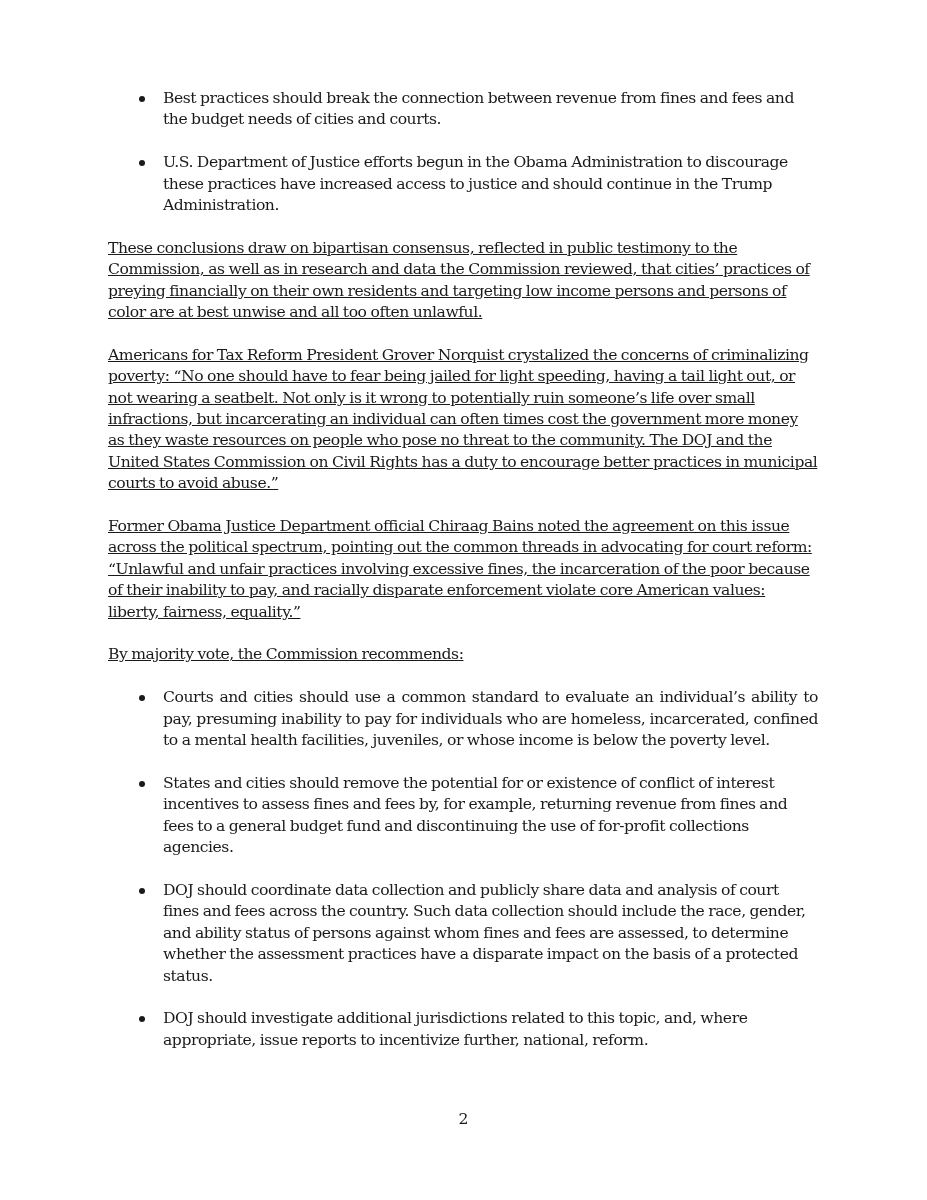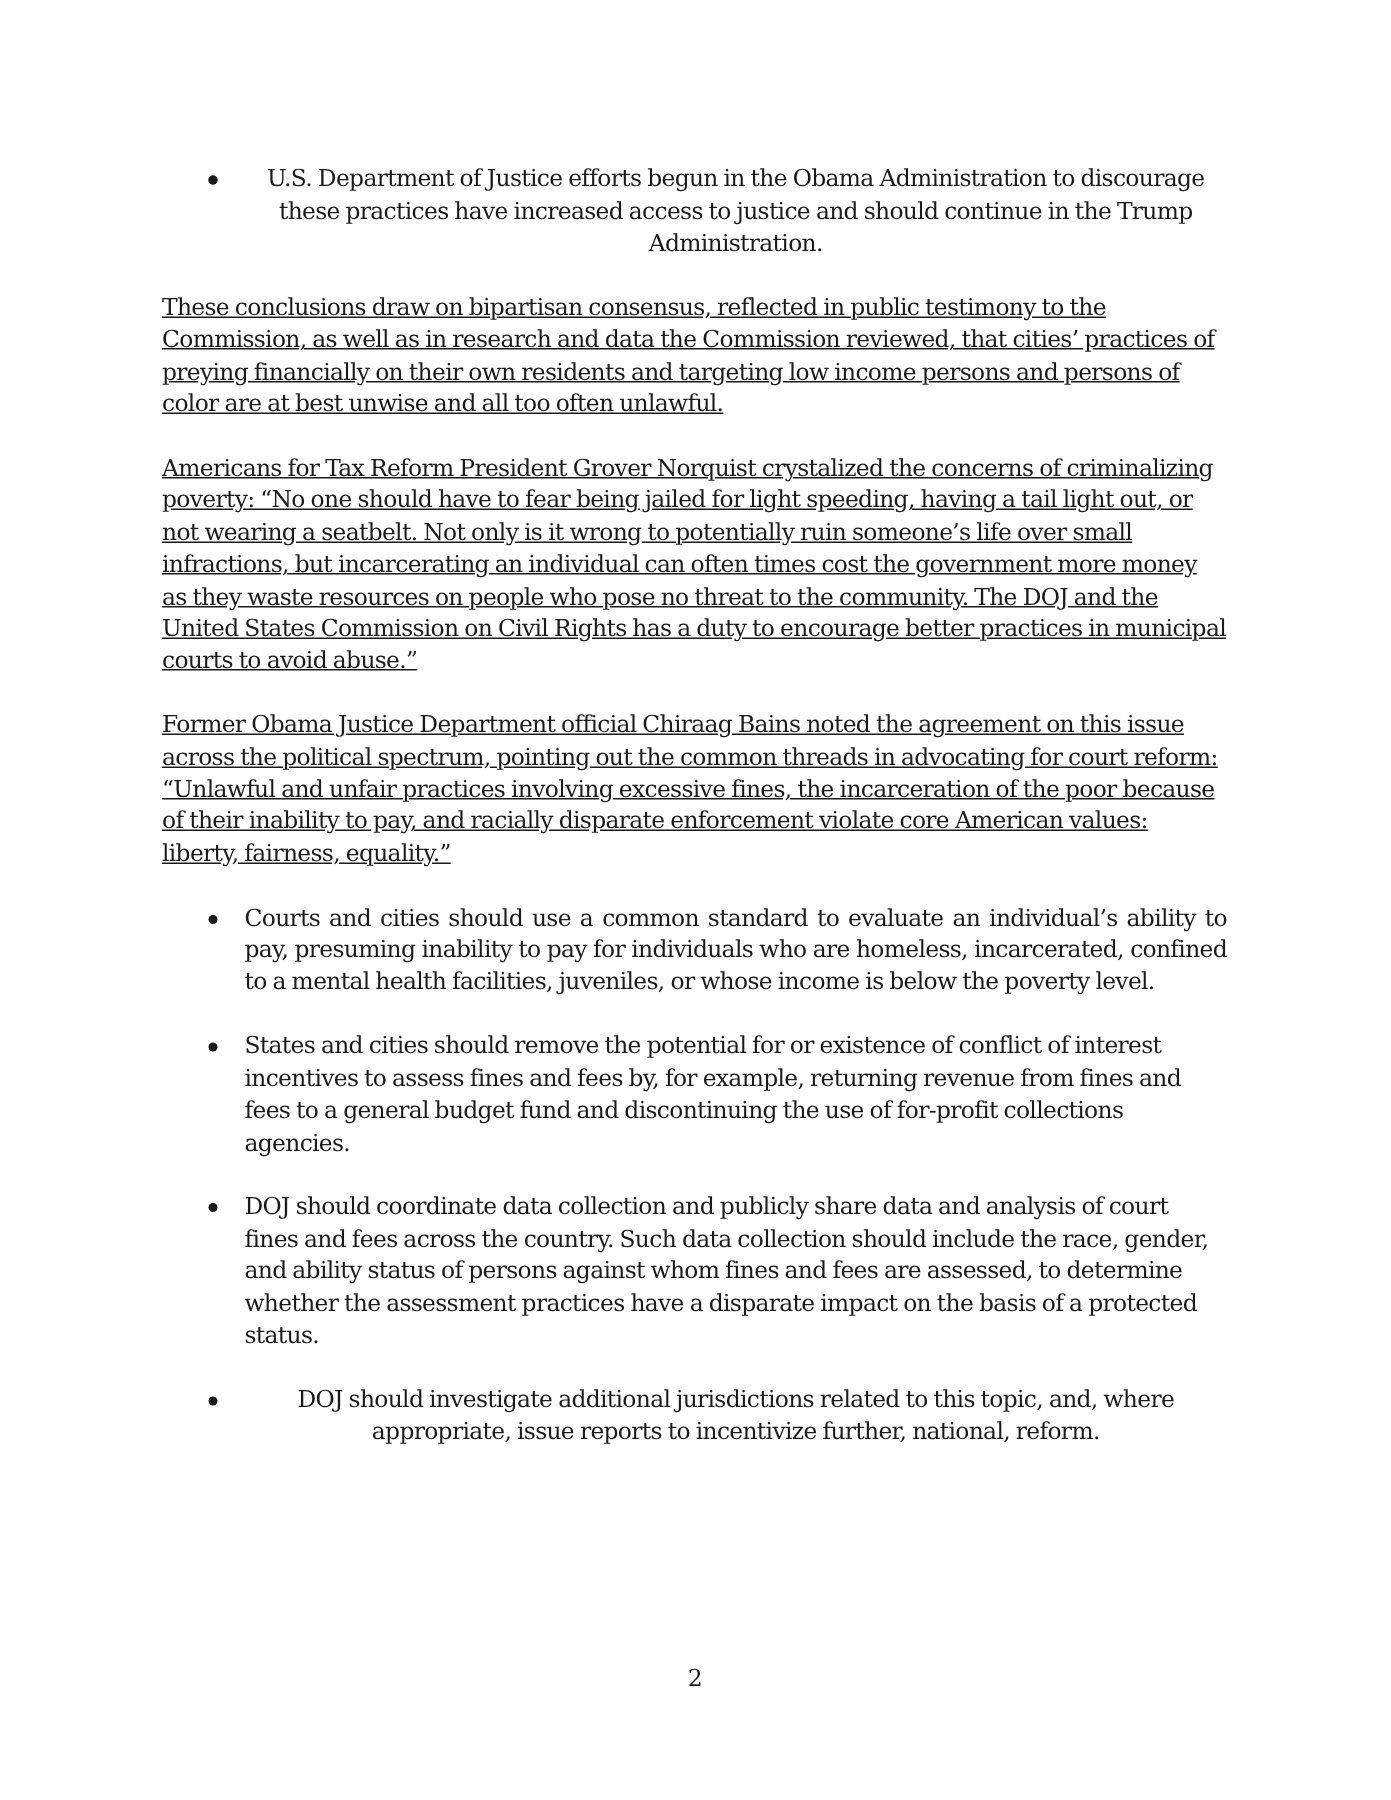--- a/index.html
+++ b/index.html
@@ -34,21 +34,20 @@
       margin: 0 0 21.4px 0;
       padding: 0;
     }
     .bullet-item {
       position: relative;
       padding-left: 55px;
       margin-bottom: 21.4px;
     }
     .bullet-item:last-child {
       margin-bottom: 0;
-      text-align: center;
     }
     .bullet-dot {
       position: absolute;
       left: 31px;
       top: 8px;
       width: 6px;
       height: 6px;
       border-radius: 50%;
       background: #1a1a1a;
     }
@@ -66,30 +65,32 @@
     }
   </style>
 </head>
 <body>
 
 <div class="page">
 
   <ul class="bullet-list">
     <li class="bullet-item">
       <span class="bullet-dot"></span>
+      <span>Best practices should break the connection between revenue from fines and fees and the budget needs of cities and courts.</span>
     </li>
     <li class="bullet-item">
       <span class="bullet-dot"></span>
       <span>U.S. Department of Justice efforts begun in the Obama Administration to discourage these practices have increased access to justice and should continue in the Trump Administration.</span>
     </li>
   </ul>
 
   <p class="para">These conclusions draw on bipartisan consensus, reflected in public testimony to the Commission, as well as in research and data the Commission reviewed, that cities’ practices of preying financially on their own residents and targeting low income persons and persons of color are at best unwise and all too often unlawful.</p>
   <p class="para">Americans for Tax Reform President Grover Norquist crystalized the concerns of criminalizing poverty: “No one should have to fear being jailed for light speeding, having a tail light out, or not wearing a seatbelt. Not only is it wrong to potentially ruin someone’s life over small infractions, but incarcerating an individual can often times cost the government more money as they waste resources on people who pose no threat to the community. The DOJ and the United States Commission on Civil Rights has a duty to encourage better practices in municipal courts to avoid abuse.”</p>
   <p class="para">Former Obama Justice Department official Chiraag Bains noted the agreement on this issue across the political spectrum, pointing out the common threads in advocating for court reform: “Unlawful and unfair practices involving excessive fines, the incarceration of the poor because of their inability to pay, and racially disparate enforcement violate core American values:  liberty, fairness, equality.”</p>
+  <p class="para">By majority vote, the Commission recommends:</p>
 
   <ul class="bullet-list">
     <li class="bullet-item justify">
       <span class="bullet-dot"></span>
       <span>Courts and cities should use a common standard to evaluate an individual’s ability to pay, presuming inability to pay for individuals who are homeless, incarcerated, confined to a mental health facilities, juveniles, or whose income is below the poverty level.</span>
     </li>
     <li class="bullet-item">
       <span class="bullet-dot"></span>
       <span>States and cities should remove the potential for or existence of conflict of interest incentives to assess fines and fees by, for example, returning revenue from fines and fees to a general budget fund and discontinuing the use of for-profit collections agencies.</span>
     </li>

